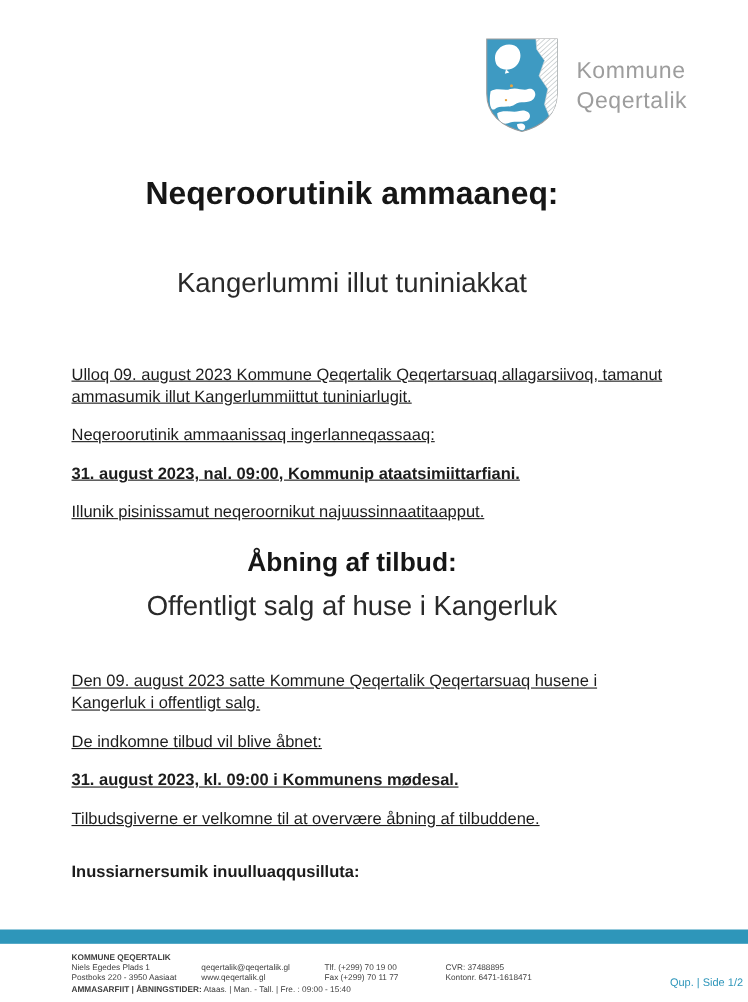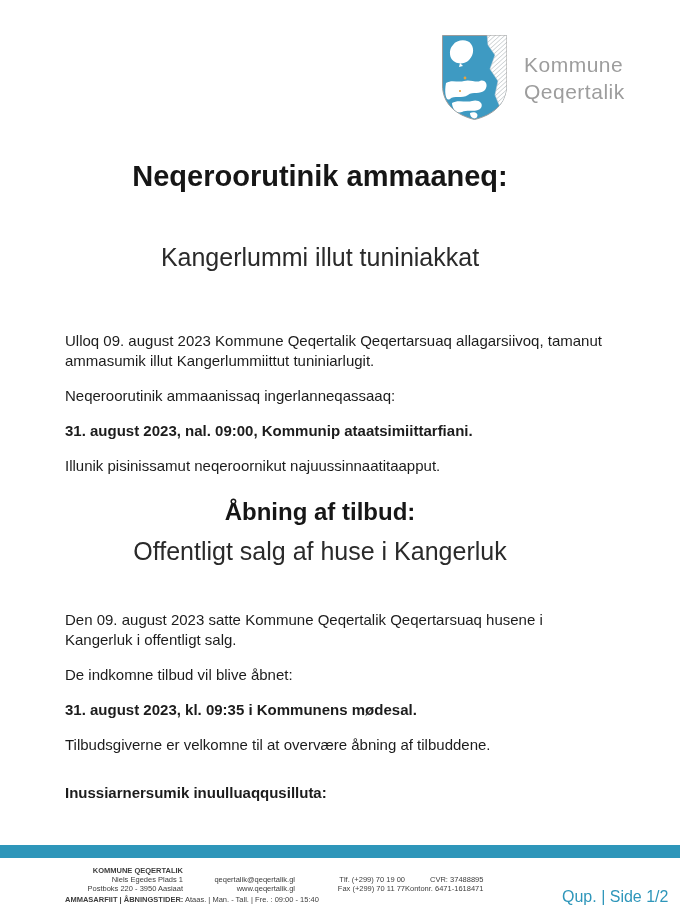--- a/index.html
+++ b/index.html
@@ -27,46 +27,46 @@
   .h-center { position:absolute; left:20px; width:600px; text-align:center; }
   .h1 { top:160px; font-size:29px; font-weight:700; color:#161616; }
   .h2 { top:243px; font-size:25px; font-weight:400; color:#2a2a2a; }
   .h3 { top:498px; font-size:24px; font-weight:700; color:#161616; }
   .h4 { top:537px; font-size:25px; font-weight:400; color:#2a2a2a; }
 
   
   .body-sec { position:absolute; left:65px; width:562px; font-size:15px; line-height:20px; color:#1c1c1c; }
   .sec-kl { top:331px; }
   .sec-da { top:610px; }
-  .body-sec p { margin:0 14px 15px 0; }
+  .body-sec p { margin:0 14px 15px 0;text-decoration:underline; }
   .bold { font-weight:700; }
 
   .closing { position:absolute; left:65px; top:785px; font-size:15px; line-height:15px; }
   .closing .sal { font-weight:700; margin-bottom:18px; }
 
   
   .footer-bar { position:absolute; left:0; top:845px; width:680px; height:13px; }
   .footer {
     position:absolute; left:65px; top:866px; width:560px;
     display:flex;
-    font-size:7.5px; line-height:9px; color:#3d3d3d;text-align:right;
+    font-size:7.5px; line-height:9px; color:#3d3d3d;
   }
   .footer .col1 { width:118px; }
   .footer .col2 { width:112px; padding-top:9px; }
   .footer .col3 { width:110px; padding-top:9px; }
   .footer .col4 { padding-top:9px; }
   .footer .b { font-weight:700; }
   .hours {
     position:absolute; left:65px; top:895px;
     font-size:7.5px; color:#3d3d3d;
   }
   .hours .b { font-weight:700; }
   .page-num {
-    position:absolute; left:562px; top:888px;
-    font-size:16px;
+    position:absolute; left:609px; top:888px;
+    font-size:10px;
   }
 </style>
 </head>
 <body>
 
 <div class="page">
 
   <div class="logo">
     <svg class="logo-shield" viewBox="0 0 69 89" xmlns="http://www.w3.org/2000/svg">
       <defs>
@@ -111,21 +111,21 @@
     <p class="bold">31. august 2023, nal. 09:00, Kommunip ataatsimiittarfiani.</p>
     <p>Illunik pisinissamut neqeroornikut najuussinnaatitaapput.</p>
   </div>
 
   <div class="h-center h4">Offentligt salg af huse i Kangerluk</div>
   <div class="h-center h3">Åbning af tilbud:</div>
 
   <div class="body-sec sec-da">
     <p>Den 09. august 2023 satte Kommune Qeqertalik Qeqertarsuaq husene i Kangerluk i offentligt salg.</p>
     <p>De indkomne tilbud vil blive åbnet:</p>
-    <p class="bold">31. august 2023, kl. 09:35 i Kommunens mødesal.</p>
+    <p class="bold">31. august 2023, kl. 09:00 i Kommunens mødesal.</p>
     <p>Tilbudsgiverne er velkomne til at overvære åbning af tilbuddene.</p>
   </div>
 
   <div class="closing">
     <div class="sal">Inussiarnersumik inuulluaqqusilluta:</div>
   </div>
 
   <div class="footer-bar" style="background: rgb(46, 150, 186);"></div>
 
   <div class="footer">

